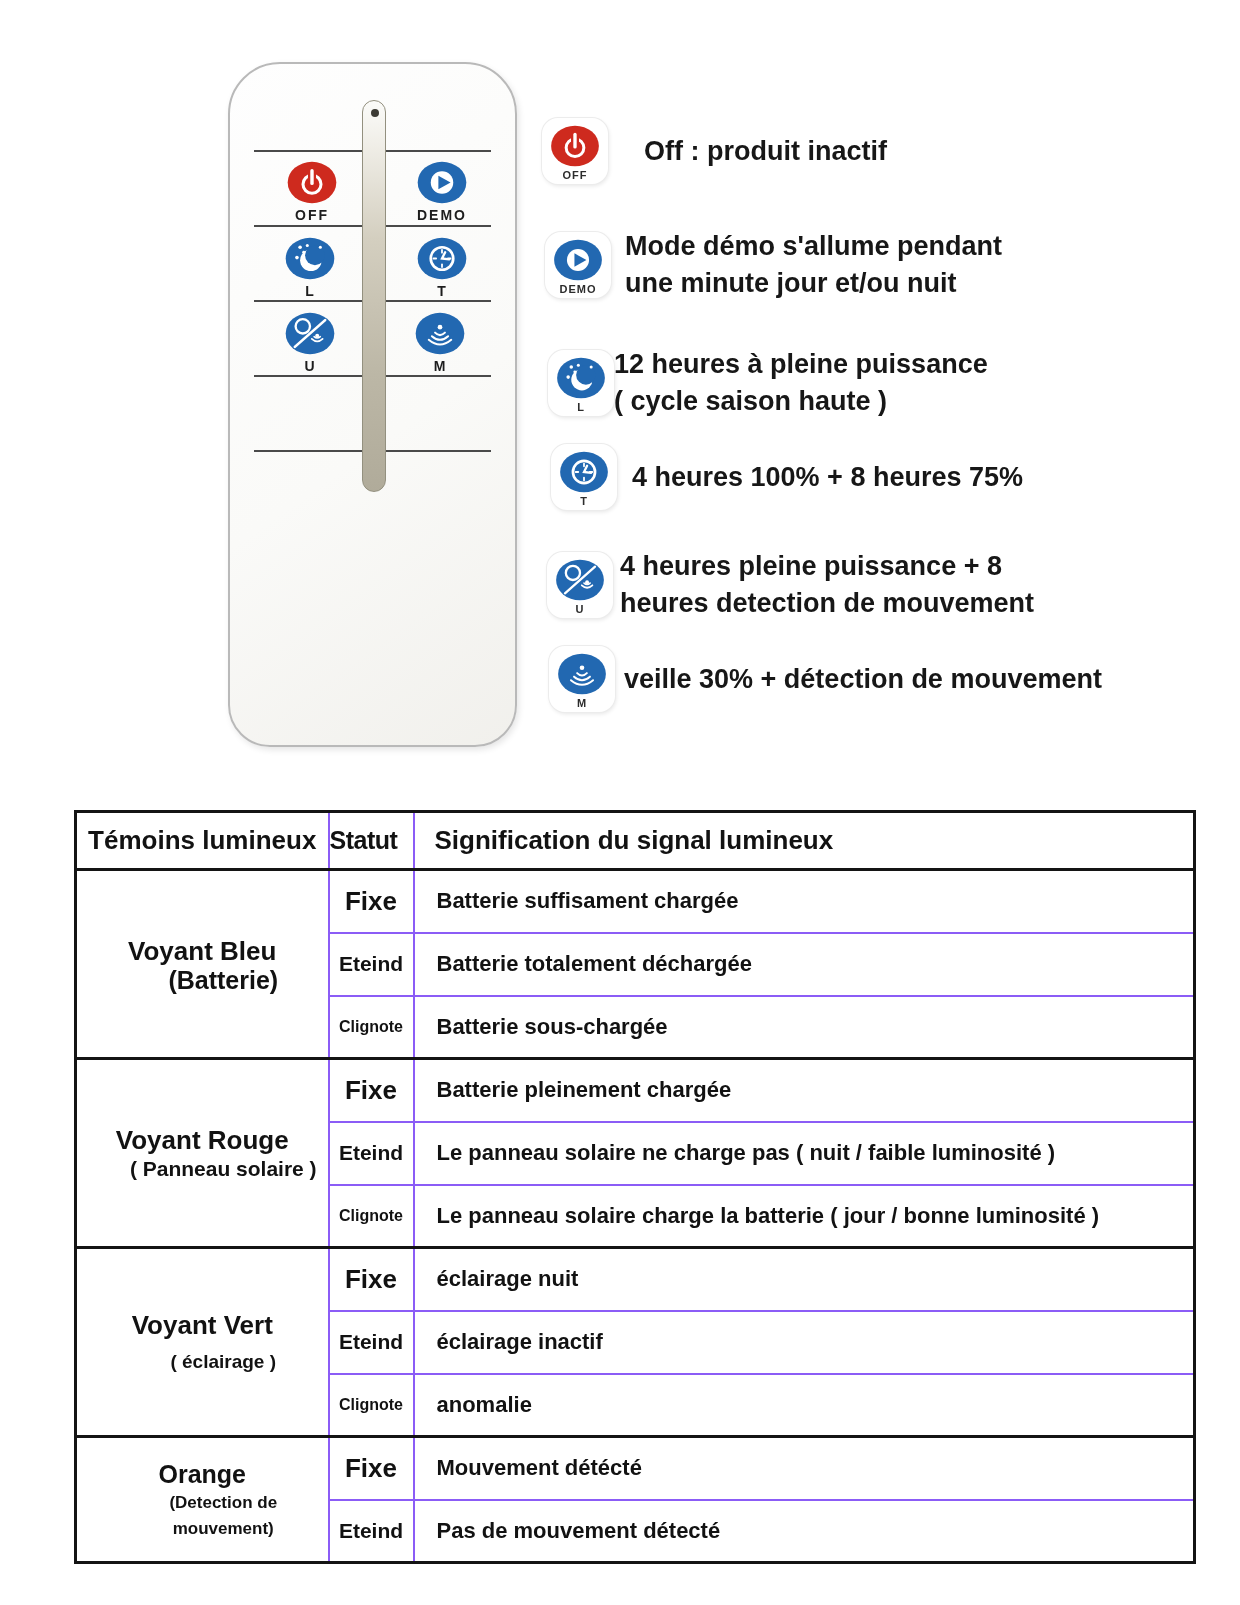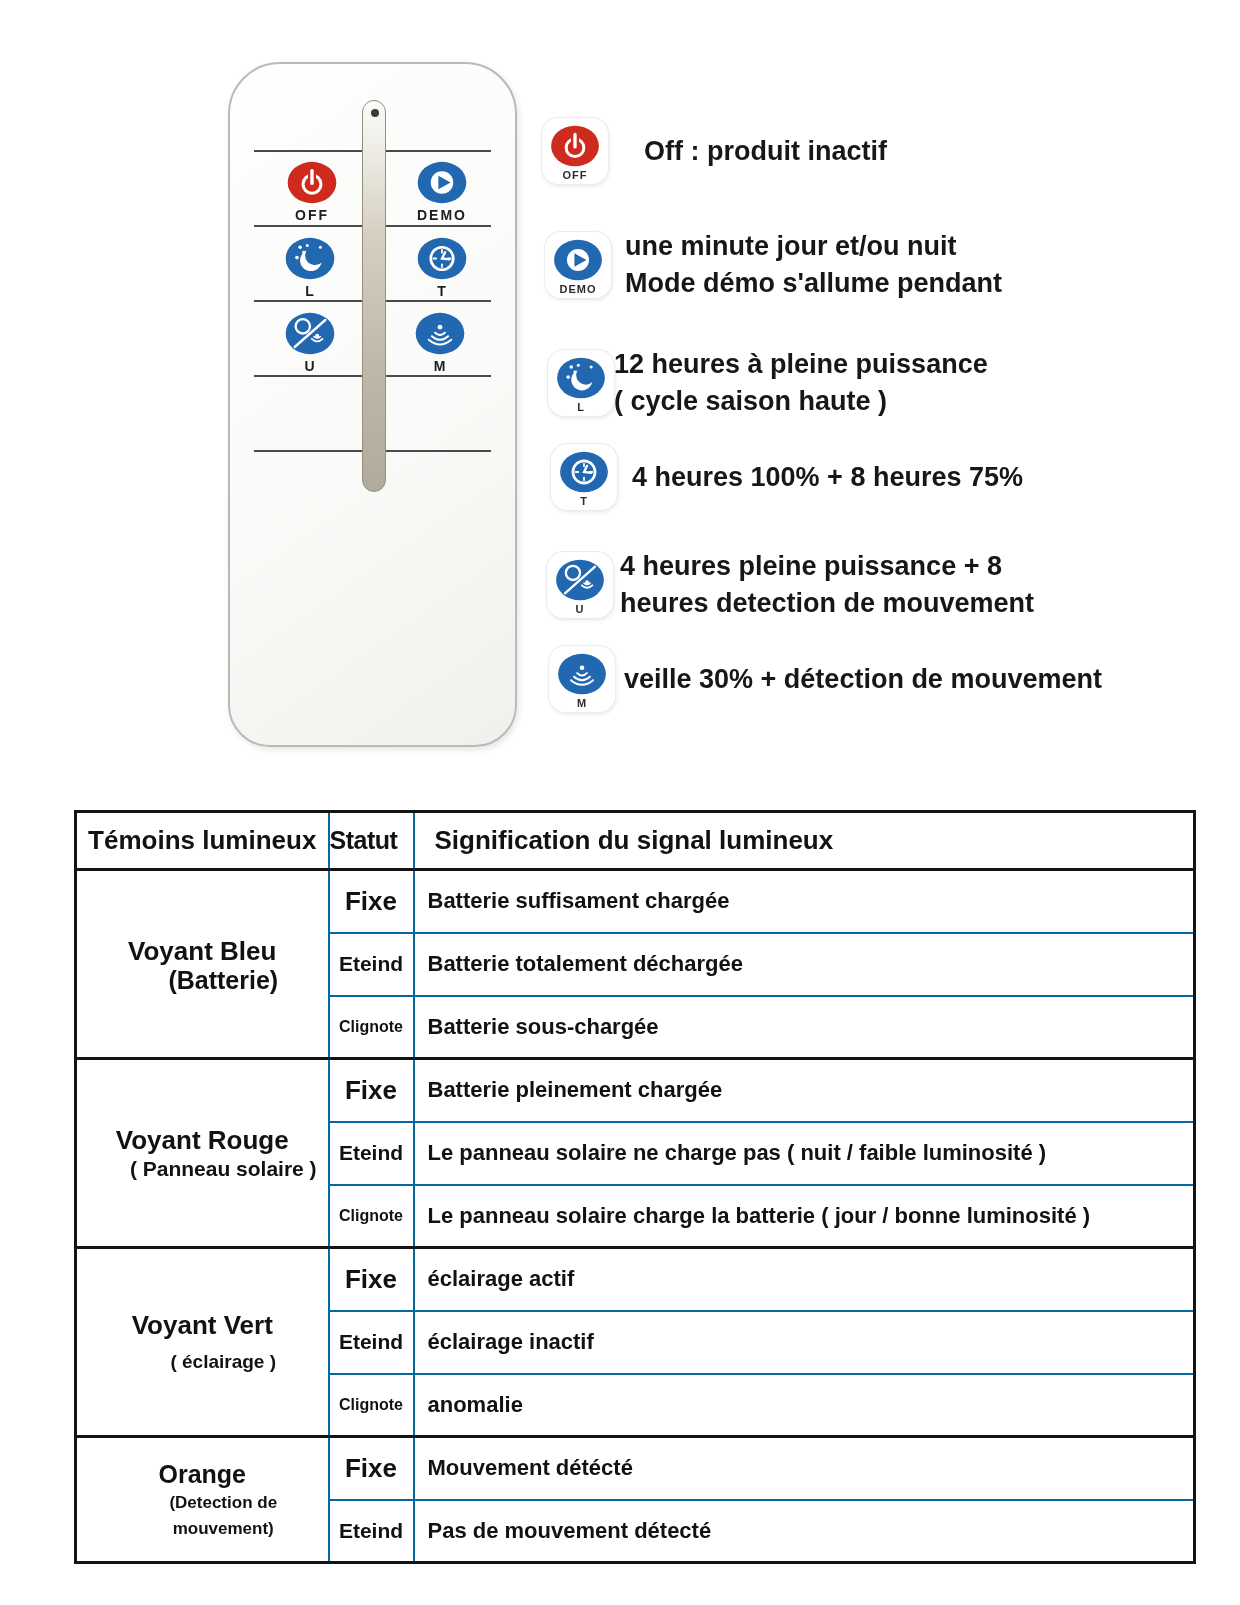--- a/index.html
+++ b/index.html
@@ -50,37 +50,37 @@
   .li-5{left:549px; top:646px} .li-5 .ltxt{margin-left:9px}
 
   
   table.itable {
     position:absolute; left:74px; top:810px; width:1119px;
     border-collapse:collapse; table-layout:fixed;
     border:3px solid #141414;
     color:#121212;
   }
   .itable col.c1{width:253px} .itable col.c2{width:85px} .itable col.c3{width:781px}
-  .itable th, .itable td { border:2px solid #0369a1; font-weight:bold; }
+  .itable th, .itable td { border:2px solid #8b5cf6; font-weight:bold; }
   .itable thead tr { height:58px; }
   .itable tbody tr { height:63px; }
   .itable thead th { border-bottom:3px solid #141414; }
   th.h-temoins { font-size:26px; text-align:center; }
   th.h-statut  { font-size:25px; text-align:left; letter-spacing:-0.5px; }
   th.h-signif  { font-size:26px; text-align:left; padding-left:20px; }
   tr.group-start td { border-top:3px solid #141414; }
   td.cell-name { text-align:center; vertical-align:middle; }
   td.cell-name .gname { font-size:26px; line-height:32px; }
   td.cell-name .gsub  { line-height:26px;padding-left:42px; }
   td.g0 .gsub{font-size:25px} td.g1 .gsub{font-size:21px}
   td.g2 .gsub{font-size:19px; margin-top:8px}
   td.g3 .gname{font-size:25px} td.g3 .gsub{font-size:17px}
   td.cell-statut { text-align:center; vertical-align:middle; }
   td.st-lg{font-size:26px} td.st-md{font-size:21px} td.st-sm{font-size:16px}
-  td.cell-sig { padding-left:13px; font-size:22px; vertical-align:middle; }
+  td.cell-sig { padding-left:22px; font-size:22px; vertical-align:middle; }
 </style>
 </head>
 <body>
 
 <div class="page">
 
   <div class="remote">
     <div class="remote-divider rd-0"></div>
     <div class="remote-divider rd-1"></div>
     <div class="remote-divider rd-2"></div>
@@ -189,22 +189,22 @@
       <span>
           <svg viewBox="0 0 60 52" xmlns="http://www.w3.org/2000/svg">
             <ellipse cx="30" cy="26" rx="27" ry="23" fill="#2268b1"></ellipse>
             <circle cx="30" cy="26" r="12.5" fill="#fff"></circle>
             <polygon points="26,18.5 26,33.5 39.5,26" fill="#2268b1"></polygon>
           </svg>
         </span>
       <span class="key-label">DEMO</span>
     </div>
     <div class="ltxt">
+      <div>Mode démo  s'allume pendant</div>
       <div>une minute jour et/ou nuit</div>
-      <div>Mode démo  s'allume pendant</div>
     </div>
   </div>
 
   <div class="legend-item li-2">
     <div class="key">
       <span>
           <svg viewBox="0 0 60 52" xmlns="http://www.w3.org/2000/svg">
             <ellipse cx="30" cy="26" rx="27" ry="23" fill="#2268b1"></ellipse>
             <circle cx="31" cy="28" r="12" fill="#fff"></circle>
             <circle cx="35.5" cy="22.5" r="11" fill="#2268b1"></circle>
@@ -326,21 +326,21 @@
         <tr>
           <td class="cell-statut st-sm">Clignote</td>
           <td class="cell-sig">Le panneau solaire charge la batterie ( jour / bonne luminosité )</td>
         </tr>
         <tr class="group-start">
           <td class="cell-name g2" rowspan="3">
             <div class="gname">Voyant Vert</div>
             <div class="gsub">( éclairage )</div>
           </td>
           <td class="cell-statut st-lg">Fixe</td>
-          <td class="cell-sig">éclairage actif</td>
+          <td class="cell-sig">éclairage nuit</td>
         </tr>
         <tr>
           <td class="cell-statut st-md">Eteind</td>
           <td class="cell-sig">éclairage inactif</td>
         </tr>
         <tr>
           <td class="cell-statut st-sm">Clignote</td>
           <td class="cell-sig">anomalie</td>
         </tr>
         <tr class="group-start">

